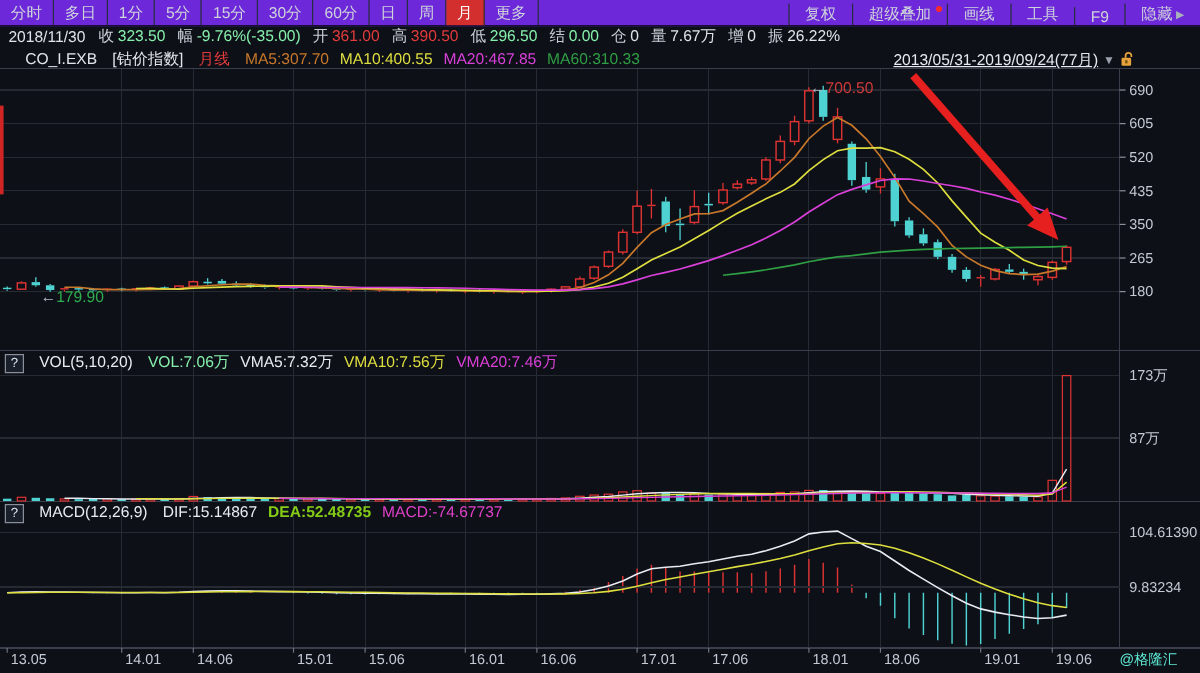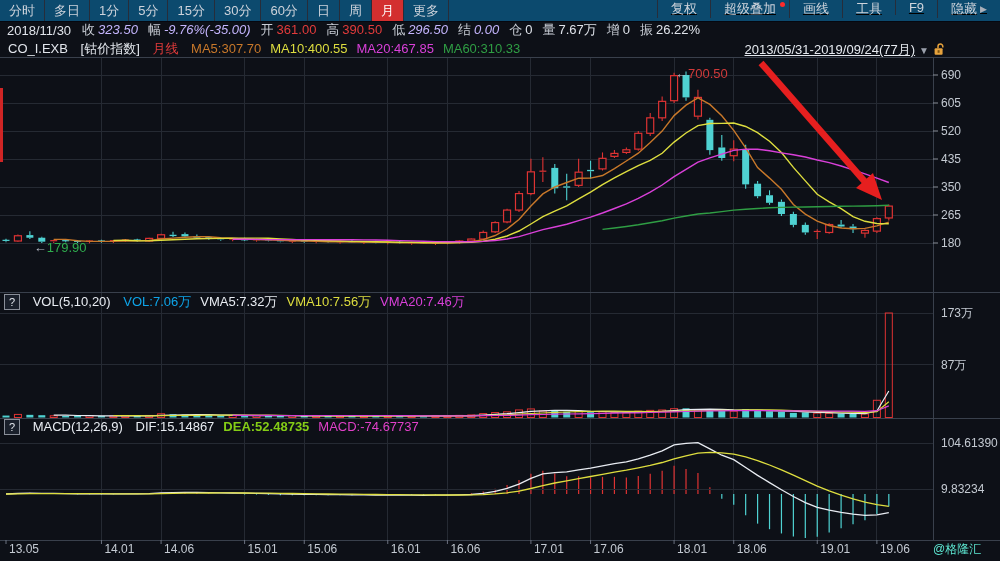--- a/index.html
+++ b/index.html
@@ -1,38 +1,38 @@
 <!DOCTYPE html>
 <html><head>
 <meta charset="utf-8">
 <style>
   html,body{margin:0;padding:0;background:#0d1017;}
   #app{position:relative;width:1000px;height:561px;background:#0d1017;overflow:hidden;
        font-family:"Liberation Sans",sans-serif;-webkit-font-smoothing:antialiased;}
   
-  .topbar{position:absolute;top:0;left:0;right:0;height:21px;background:#0c4a6e;
+  .topbar{position:absolute;top:0;left:0;right:0;height:21px;background:#6d28d9;
           display:flex;align-items:stretch;border-bottom:1px solid #060810;font-size:13px;}
   .tab{display:flex;align-items:center;padding:0 9px;color:#ced3db;border-right:1px solid #272d3a;white-space:nowrap;}
   .tab.active{background:#d32f2f;color:#ffffff;}
   .topbar-spacer{flex:1;}
   .tool{position:relative;display:flex;align-items:center;padding:0 13px;color:#ced3db;
         border-left:1px solid #272d3a;white-space:nowrap;}
   .tool .dot{position:absolute;top:2px;right:4px;width:5px;height:5px;border-radius:50%;background:#ff2b2b;}
   .tool .arrow{font-size:9px;margin-left:3px;color:#aab0ba;}
   
   .infobar{position:absolute;top:21px;left:0;right:16px;height:18px;display:flex;align-items:center;
            padding-left:7px;font-size:13px;white-space:nowrap;}
   .info-date{color:#dfe3ea;margin-right:11px;}
   .fld{margin-right:10px;}
   .fld .lbl{color:#c9ced6;margin-right:3px;}
-  .v-green{color:#c4b5fd;font-style:italic;} .v-red{color:#e23b3b;} .v-white{color:#dfe3ea;}
+  .v-green{color:#86efac;} .v-red{color:#e23b3b;} .v-white{color:#dfe3ea;}
   
   .pane-hd{position:absolute;font-size:13px;white-space:nowrap;z-index:3;}
   .pane-hd span{margin-right:9px;}
-  #chart-header{left:8px;top:40px;}
+  #chart-header{left:21px;top:40px;}
   .sym{color:#e2e6ec;} .per{color:#e23b3b;}
   .help{display:inline-block;width:14px;height:14px;border:1px solid #8a8f99;background:#1a202b;
         color:#e0e4ea;text-align:center;line-height:14px;font-size:11px;margin-right:6px;}
   #vol-header{left:4px;top:293px;}
   #macd-header{left:4px;top:419px;}
   
   #date-range{position:absolute;top:41px;right:54px;display:flex;align-items:center;gap:4px;
               font-size:13px;z-index:3;}
   #date-range .rng{color:#e6eaf0;text-decoration:underline;}
   #date-range .chev{color:#9aa0ab;font-size:10px;}
@@ -53,21 +53,21 @@
         <div class="tab">5分</div>
         <div class="tab">15分</div>
         <div class="tab">30分</div>
         <div class="tab">60分</div>
         <div class="tab">日</div>
         <div class="tab">周</div>
         <div class="tab active">月</div>
         <div class="tab">更多</div>
       </div>
     <div class="topbar-spacer"></div>
-    <div id="tools" style="display:flex;align-items:flex-start;text-decoration:underline;">
+    <div id="tools" style="display:flex;align-items:flex-end;">
         <div class="tool">
           <span>复权</span>
         </div>
         <div class="tool">
           <span>超级叠加</span>
           <span class="dot"></span>
         </div>
         <div class="tool">
           <span>画线</span>
         </div>
@@ -579,21 +579,21 @@
         <path d="M5 5.2 V3.4 a2.4 2.4 0 0 1 4.8 0 V4.4" fill="none" stroke="#e6a23c" stroke-width="1.5"></path>
         <rect x="1.6" y="5.2" width="8" height="6.6" rx="1" fill="#e6a23c"></rect>
         <rect x="4.6" y="7.2" width="2" height="2.6" fill="#7a5310"></rect>
       </svg>
     </span>
   </div>
 
   <div id="vol-header" class="pane-hd">
     <span class="help">?</span>
     <span style="color:#e8ecf2;">VOL(5,10,20)</span>
-    <span id="vol-mas"><span style="color: #0ea5e9;">VOL:7.06万</span><span style="color: rgb(232, 236, 242);">VMA5:7.32万</span><span style="color: rgb(222, 222, 63);">VMA10:7.56万</span><span style="color: rgb(217, 64, 217);">VMA20:7.46万</span></span>
+    <span id="vol-mas"><span style="color: #86efac;">VOL:7.06万</span><span style="color: rgb(232, 236, 242);">VMA5:7.32万</span><span style="color: rgb(222, 222, 63);">VMA10:7.56万</span><span style="color: rgb(217, 64, 217);">VMA20:7.46万</span></span>
   </div>
 
   <div id="macd-header" class="pane-hd">
     <span class="help">?</span>
     <span style="color:#e8ecf2;margin-top:45px;">MACD(12,26,9)</span>
     <span id="macd-mas"><span style="color: rgb(232, 236, 242);">DIF:15.14867</span><span style="color: #84cc16; font-weight: bold;">DEA:52.48735</span><span style="color: rgb(224, 64, 200); text-align: center;">MACD:-74.67737</span></span>
   </div>
 
   <div id="watermark">@格隆汇</div>
 </div>

